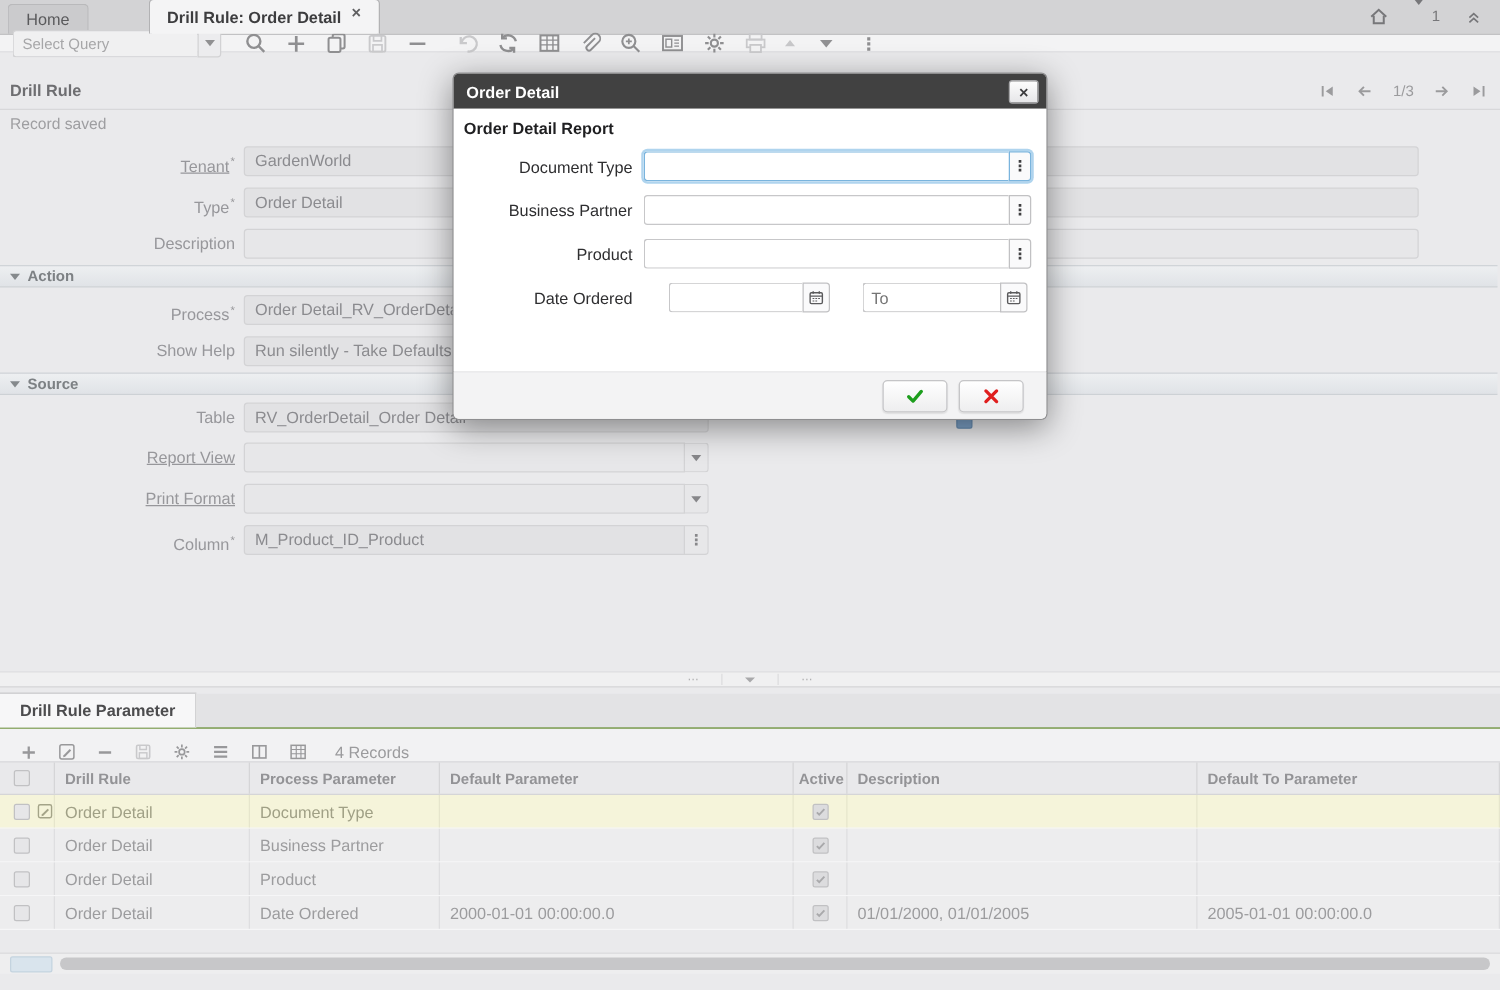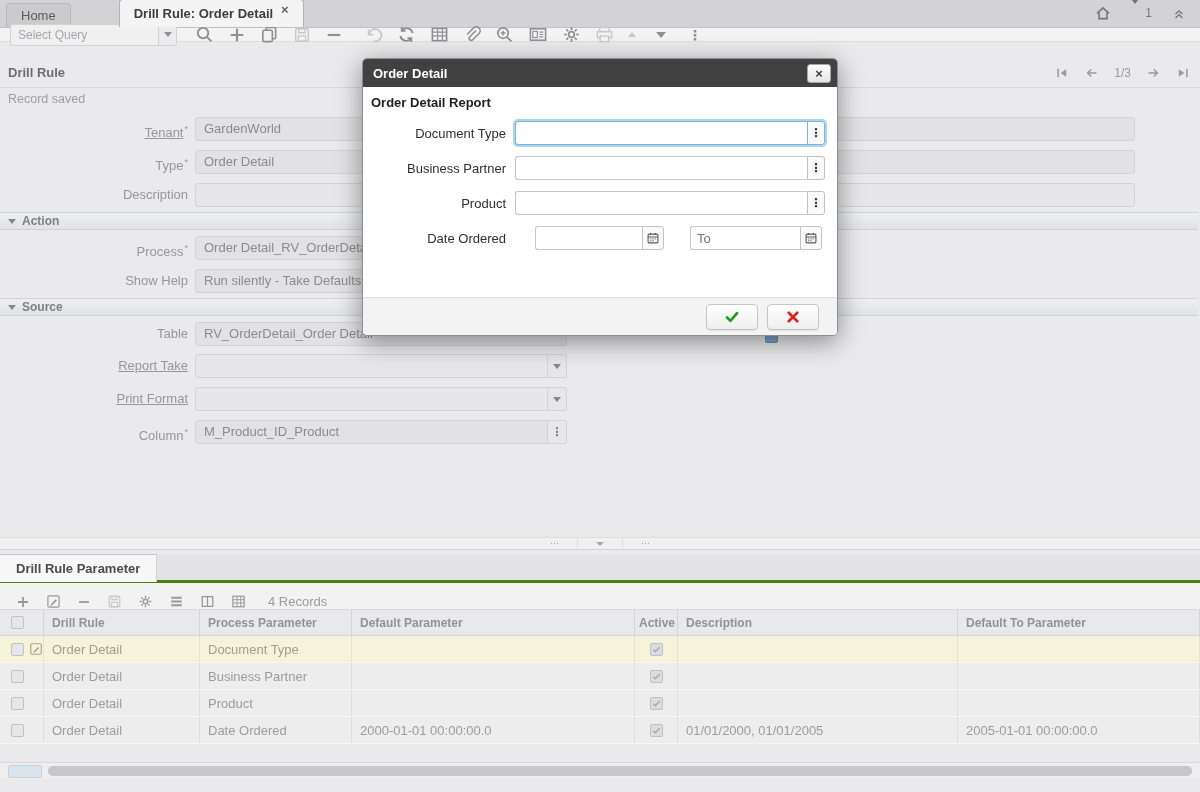--- a/index.html
+++ b/index.html
@@ -52,21 +52,21 @@
   .band-tri { width:0; height:0; border-left:4px solid transparent; border-right:4px solid transparent; border-top:5px solid #85898c; }
 
   .hidden-checkbox { position:absolute; left:765px; top:330px; width:13px; height:13px; background:#7da2c8; border:1px solid #6a8fb5; border-radius:2px; z-index:5; }
 
   .splitter { position:absolute; top:537px; left:0; right:0; height:13px; background:#f0f0f1; border-top:1px solid #dddddf; border-bottom:1px solid #d4d4d6; display:flex; align-items:center; justify-content:center; gap:0; }
   .split-seg { padding:0 18px; border-left:1px solid #dcdcde; height:9px; display:flex; align-items:center; color:#adadaf; font-size:9px; line-height:9px; }
   .split-seg:first-child { border-left:none; }
   .split-tri { width:0; height:0; border-left:4px solid transparent; border-right:4px solid transparent; border-top:4px solid #a9a9ab; }
 
   
-  .detail-tabs { position:absolute; top:555px; left:0; right:0; height:28px; background:#e3e3e5; border-bottom:3px solid #4d7c0f; display:flex; align-items:center; }
+  .detail-tabs { position:absolute; top:555px; left:0; right:0; height:28px; background:#e3e3e5; border-bottom:1px solid #4d7c0f; display:flex; align-items:flex-end; }
   .dtab { height:28px; padding:0 16px; display:flex; align-items:center; font-size:13px; color:#85858_8; color:#868688; background:#ececee; border-right:1px solid #d2d2d4; }
   .dtab.active { background:#f7f7f8; font-weight:bold; color:#4c4c4e; border-top:1px solid #c6c6c8; }
   .detail-toolbar { position:absolute; top:583px; left:0; right:0; height:26px; background:#f2f2f3; display:flex; align-items:flex-end; gap:16px; padding-left:16px; color:#98989a; }
   .detail-toolbar .count { font-size:13px; color:#9b9b9d; margin-left:6px; }
 
   .ptable { position:absolute; top:609px; left:0; right:0; }
   .prow { display:grid; grid-template-columns:44px 156px 152px 283px 43px 280px 1fr; height:27px; }
   .prow.head { background:#e9e9eb; border-top:1px solid #d9d9db; border-bottom:1px solid #d5d5d7; }
   .prow.head .cell { font-weight:bold; color:#939396; font-size:12px; }
   .cell { display:flex; align-items:center; padding:0 8px; font-size:13px; color:#9c9c9e; border-right:1px solid #dedee0; overflow:hidden; white-space:nowrap; }
@@ -303,21 +303,21 @@
     <span class="cap">Source</span>
   </div>
 
   <div class="frow" style="top:322px">
     <div class="flabel"><span>Table</span></div>
     <div class="fbox w-med">RV_OrderDetail_Order Detail</div>
   </div>
   <div class="hidden-checkbox"></div>
 
   <div class="frow" style="top:354px">
-    <div class="flabel"><span class="lnk">Report Take</span></div>
+    <div class="flabel"><span class="lnk">Report View</span></div>
     <div class="fbox w-combo empty"></div>
     <div class="side-btn">
         <span class="tri-down" style="border-top-color:#87878a"></span>
       </div>
   </div>
   <div class="frow" style="top:387px">
     <div class="flabel"><span class="lnk">Print Format</span></div>
     <div class="fbox w-combo empty"></div>
     <div class="side-btn">
         <span class="tri-down" style="border-top-color:#87878a"></span>

